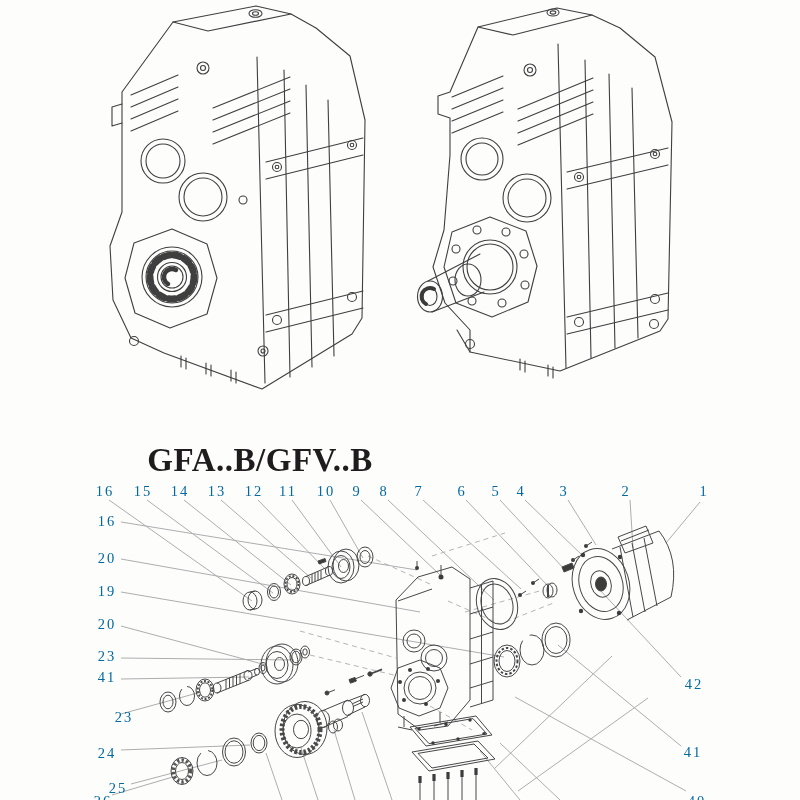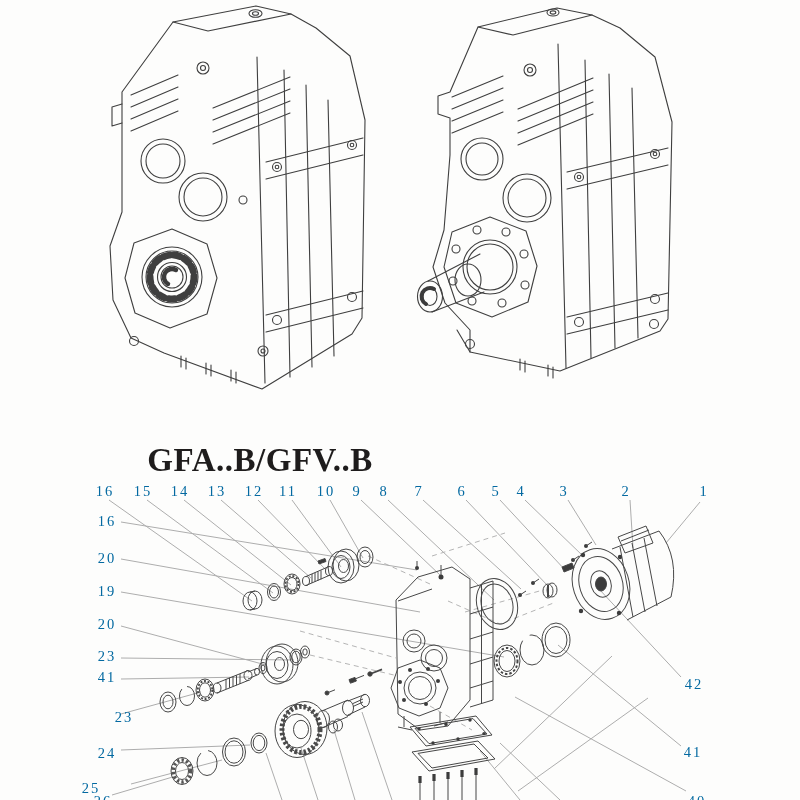--- a/index.html
+++ b/index.html
@@ -365,20 +365,20 @@
   <span class="co" style="left:704px;top:491px">1</span>
 
   <span class="co" style="left:107px;top:521px">16</span>
   <span class="co" style="left:107px;top:558px">20</span>
   <span class="co" style="left:107px;top:591px">19</span>
   <span class="co" style="left:107px;top:624px">20</span>
   <span class="co" style="left:107px;top:656px">23</span>
   <span class="co" style="left:107px;top:677px">41</span>
   <span class="co" style="left:124px;top:717px">23</span>
   <span class="co" style="left:107px;top:753px">24</span>
-  <span class="co" style="left:91px;top:788px">25</span>
+  <span class="co" style="left:118px;top:788px">25</span>
   <span class="co" style="left:103px;top:801px">26</span>
 
   <span class="co" style="left:694px;top:684px">42</span>
   <span class="co" style="left:693px;top:752px">41</span>
   <span class="co" style="left:697px;top:801px">40</span>
 
 </div>
 
 </body></html>

